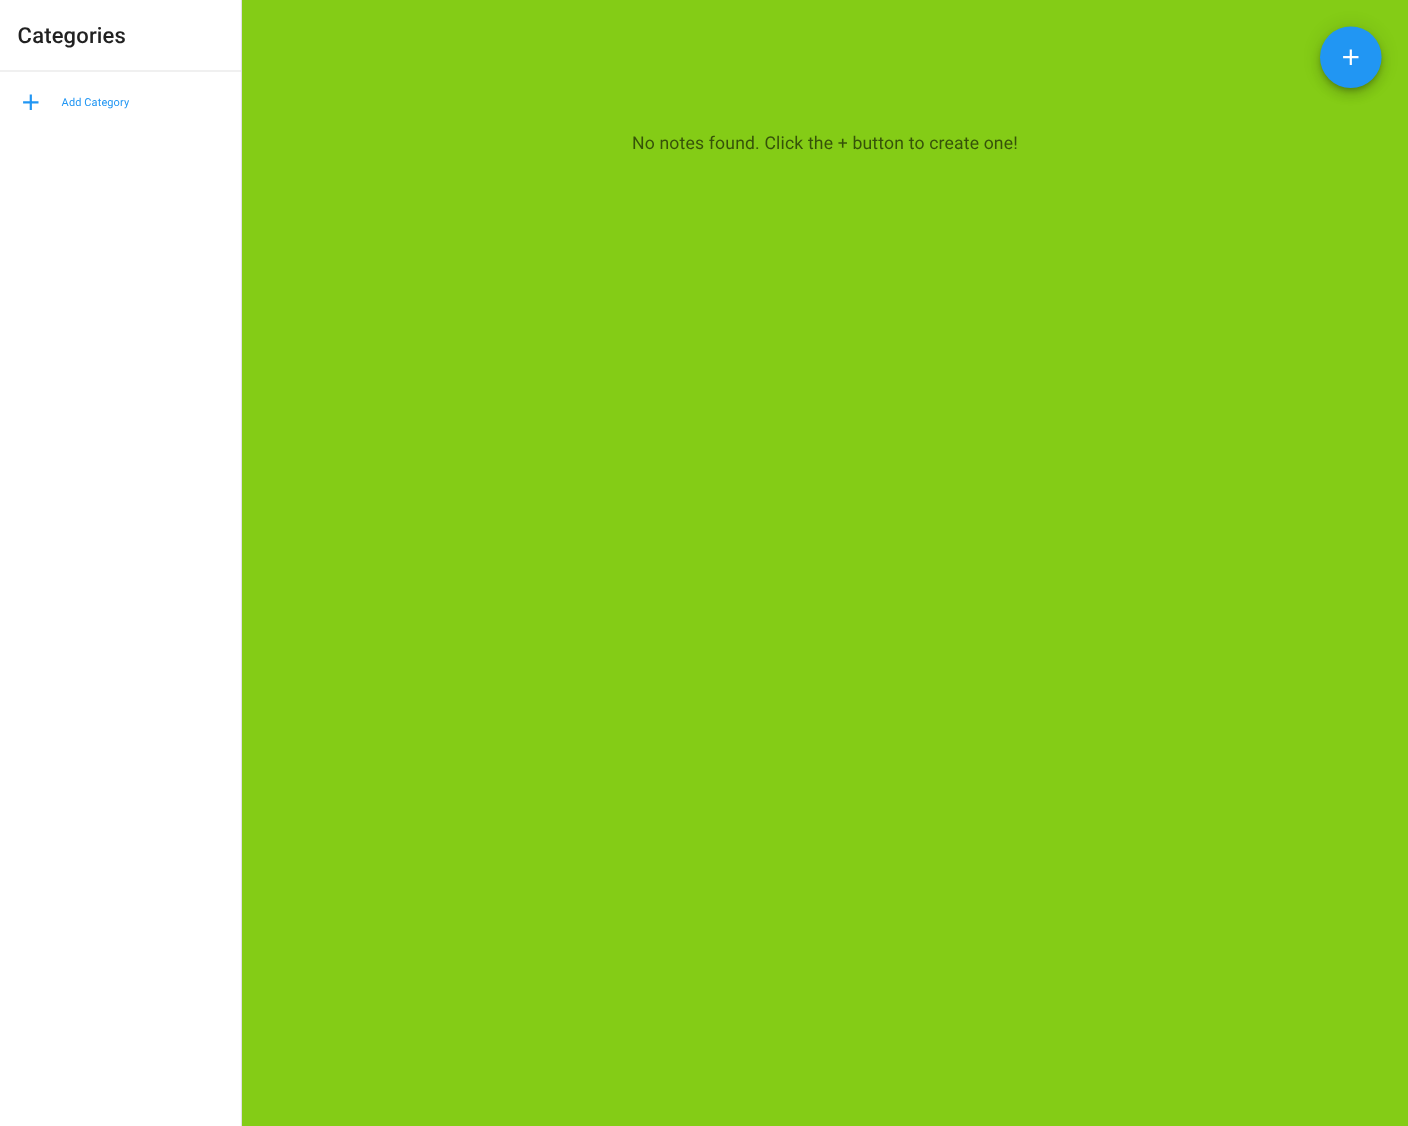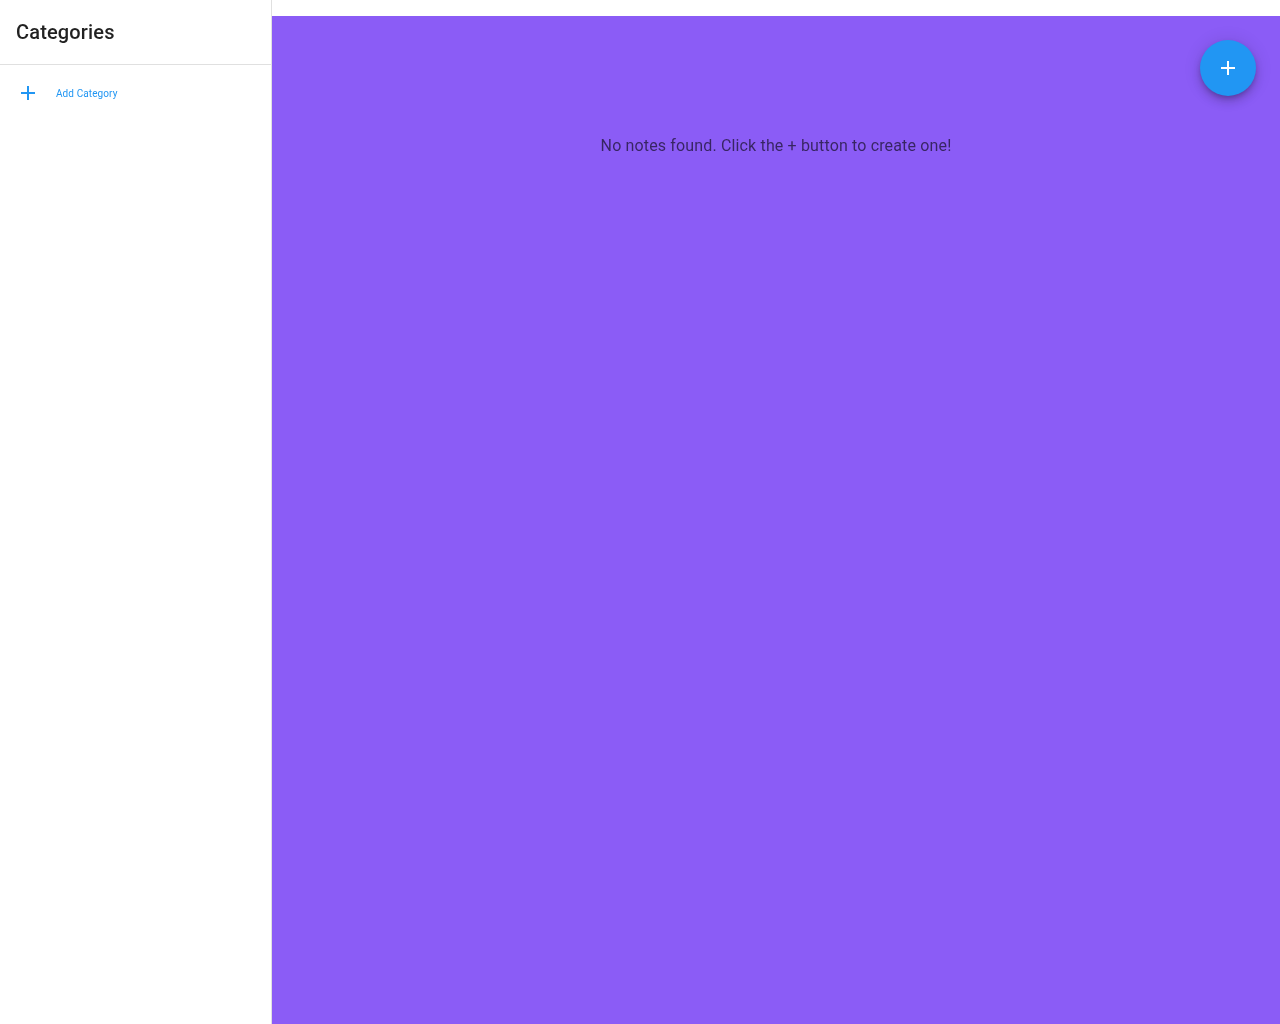--- a/index.html
+++ b/index.html
@@ -14,21 +14,21 @@
       overflow: hidden;
       background: #ffffff;
       color: rgba(0,0,0,0.87);
     }
     .root {
       display: flex;
       width: 100%;
       height: 100%;
     }
     .sidebar {
-      width: 272px;
+      width: 220px;
       flex-shrink: 0;
       border-right: 1px solid rgba(0,0,0,0.12);
       display: flex;
       flex-direction: column;
       background: #ffffff;
     }
     .sidebar-header {
       padding: 20px 16px;
       border-bottom: 1px solid rgba(0,0,0,0.12);
     }
@@ -63,22 +63,21 @@
     .add-category-btn .label {
       font-size: 10px;
       font-weight: 400;
       letter-spacing: 0.00938em;
       line-height: 1.5;
     }
     .main {
       flex: 1;
       position: relative;
       padding: 24px;
-      background: #8b5cf6;
-      margin-top: 16px;
+      background: #84cc16;
     }
     .fab {
       position: absolute;
       top: 24px;
       right: 24px;
       width: 56px;
       height: 56px;
       border-radius: 50%;
       background: #2196f3;
       color: #ffffff;

